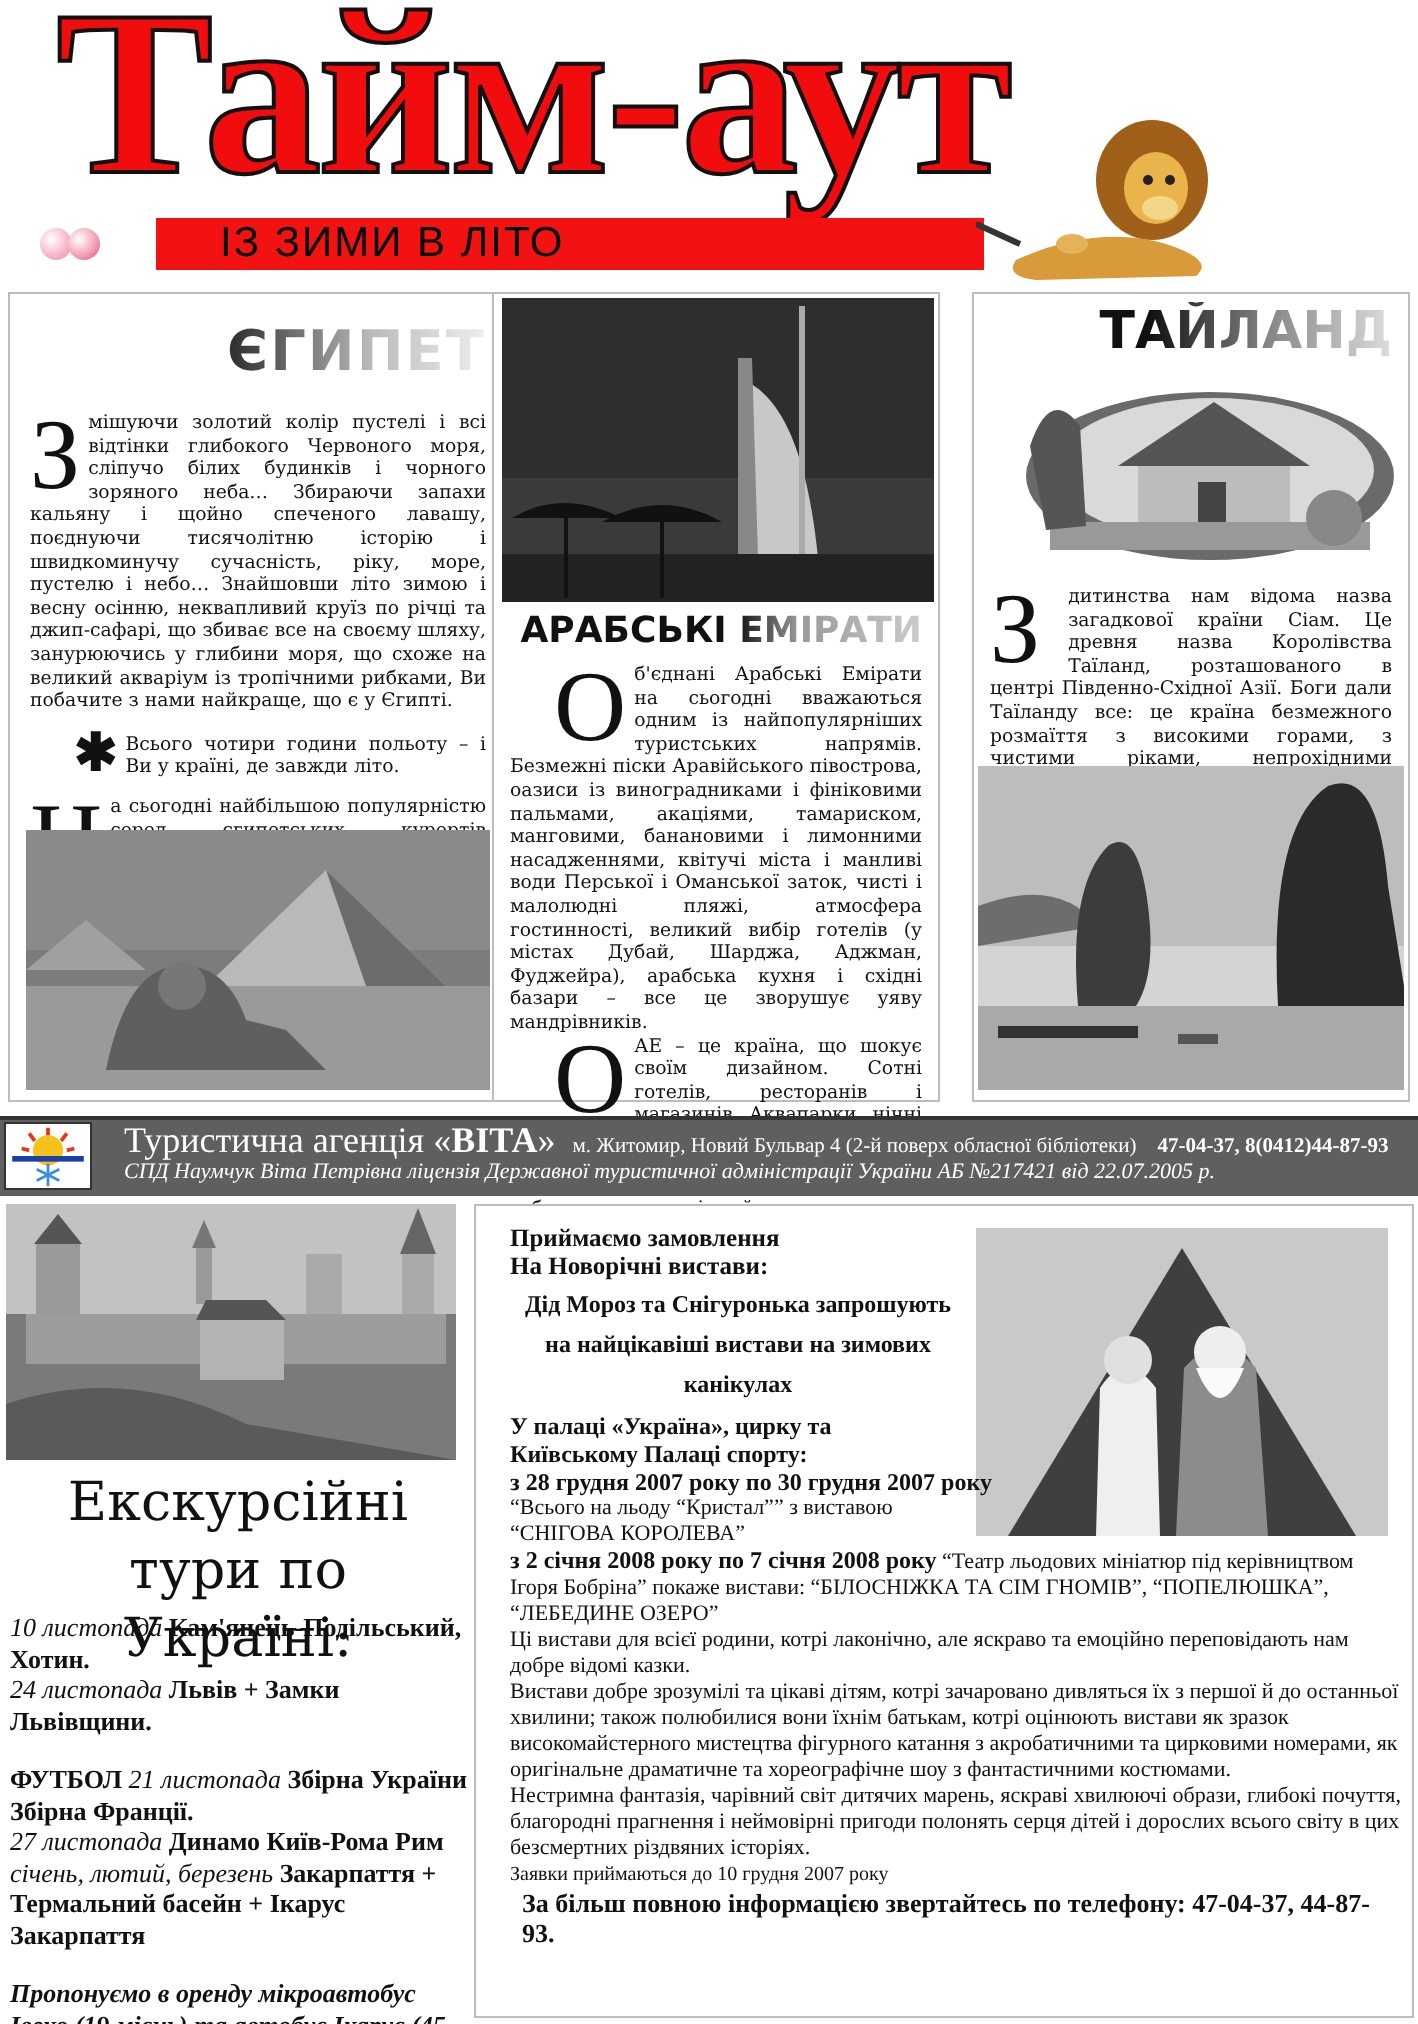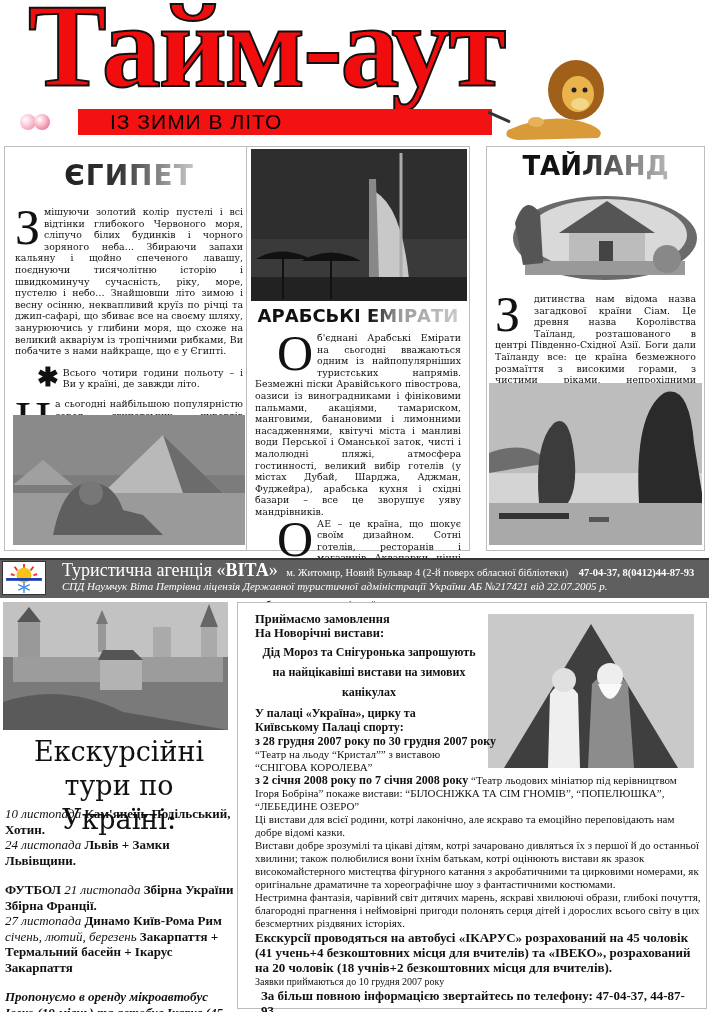--- a/index.html
+++ b/index.html
@@ -7,21 +7,21 @@
 .abs{position:absolute}
 
 #masthead-title{left:28px;top:-8px;width:640px;height:110px;font-family:"Liberation Serif",serif;font-weight:bold;font-size:118px;color:#f10d0d;letter-spacing:-2px;line-height:110px;-webkit-text-stroke:2px #111;white-space:nowrap}
 #subtitle-bar{left:78px;top:109px;width:414px;height:26px;background:#f31212;color:#000000;font-family:"Liberation Sans",sans-serif;font-size:21px;letter-spacing:1px;line-height:26px;padding-left:32px}
 .dot{width:16px;height:16px;border-radius:50%;top:114px}
 #dot1{left:20px;background:radial-gradient(circle at 35% 35%,#fff,#f7b2c6 60%,#e889a6)}
 #dot2{left:34px;background:radial-gradient(circle at 35% 35%,#fff,#f29ab0 60%,#e14f6e)}
 #lion{left:488px;top:52px;width:130px;height:90px}
 
 .panel{border:1px solid #bdbdbd;background:#fff}
-.head{font-family:"DejaVu Sans",sans-serif;font-weight:bold;text-align:center;background:linear-gradient(90deg,#111 0%,#333 45%,#bbb 75%,#eee 100%);-webkit-background-clip:text;background-clip:text;color:transparent;white-space:nowrap}
+.head{font-family:"DejaVu Sans",sans-serif;font-weight:bold;text-align:right;background:linear-gradient(90deg,#111 0%,#333 45%,#bbb 75%,#eee 100%);-webkit-background-clip:text;background-clip:text;color:transparent;white-space:nowrap}
 .txt{font-family:"DejaVu Serif",serif;font-size:9.4px;line-height:11.6px;text-align:justify}
 .drop{float:left;font-family:"Liberation Serif",serif;font-size:50px;line-height:38px;margin:2px 4px 0 0;font-weight:normal;color:#111}
 .photo{background:#666;overflow:hidden}
 
 #agency-bar{left:0;top:558px;width:709px;height:40px;background:#5f5f5f;border-top:2px solid #333}
 #agency-logo{left:2px;top:561px;width:44px;height:34px;background:#fff;border:1px solid #333}
 
 .rb{font-family:"Liberation Serif",serif;color:#111}
 .b{font-weight:bold}
 .u{font-style:italic;font-weight:normal}
@@ -183,21 +183,20 @@
   <polygon points="103,10 190,154 16,154" fill="#3f3f3f"></polygon>
   <path d="M60 154 L62 80 Q75 60 90 80 L92 154Z" fill="#efefef"></path>
   <circle cx="76" cy="66" r="12" fill="#e0e0e0"></circle>
   <path d="M100 154 L104 70 Q122 50 140 70 L146 154Z" fill="#8c8c8c"></path>
   <circle cx="122" cy="62" r="13" fill="#eee"></circle>
   <path d="M110 70 Q122 100 134 70Z" fill="#fafafa"></path>
 </svg>
 <div class="abs rb" style="left:255px;top:706px;width:446px;font-size:11px;line-height:13px">
   <div class="b" style="width:220px;font-size:12px;line-height:14px">У палаці «Україна», цирку та Київському Палаці спорту:</div>
   <div class="b" style="font-size:12px;line-height:14px">з 28 грудня 2007 року по 30 грудня 2007 року</div>
-  <div style="width:220px">“Театр на льоду “Кристал”” з виставою “СНІГОВА КОРОЛЕВА”</div>
+  <div style="width:220px">“Всього на льоду “Кристал”” з виставою “СНІГОВА КОРОЛЕВА”</div>
   <div><b style="font-size:12px">з 2 січня 2008 року по 7 січня 2008 року</b><span> “Театр льодових мініатюр під керівництвом Ігоря Бобріна” покаже вистави: “БІЛОСНІЖКА ТА СІМ ГНОМІВ”, “ПОПЕЛЮШКА”, “ЛЕБЕДИНЕ ОЗЕРО”</span></div>
   <div class="b" style="font-weight:normal">Ці вистави для всієї родини, котрі лаконічно, але яскраво та емоційно переповідають нам добре відомі казки.</div>
   <div>Вистави добре зрозумілі та цікаві дітям, котрі зачаровано дивляться їх з першої й до останньої хвилини; також полюбилися вони їхнім батькам, котрі оцінюють вистави як зразок високомайстерного мистецтва фігурного катання з акробатичними та цирковими номерами, як оригінальне драматичне та хореографічне шоу з фантастичними костюмами.</div>
   <div>Нестримна фантазія, чарівний світ дитячих марень, яскраві хвилюючі образи, глибокі почуття, благородні прагнення і неймовірні пригоди полонять серця дітей і дорослих всього світу в цих безсмертних різдвяних історіях.</div>
-  <div class="b" style="font-size:13px;line-height:15px">Екскурсії проводяться на автобусі «ІКАРУС» розрахований на 45 чоловік (41 учень+4 безкоштовних місця для вчителів) та «ІВЕКО», розрахований на 20 чоловік (18 учнів+2 безкоштовних місця для вчителів).</div>
   <div style="font-size:10px">Заявки приймаються до 10 грудня 2007 року</div>
   <div class="b" style="font-size:13px;line-height:15px;padding-left:6px">За більш повною інформацією звертайтесь по телефону: 47-04-37, 44-87-93.</div>
 </div>
 
 </body></html>

